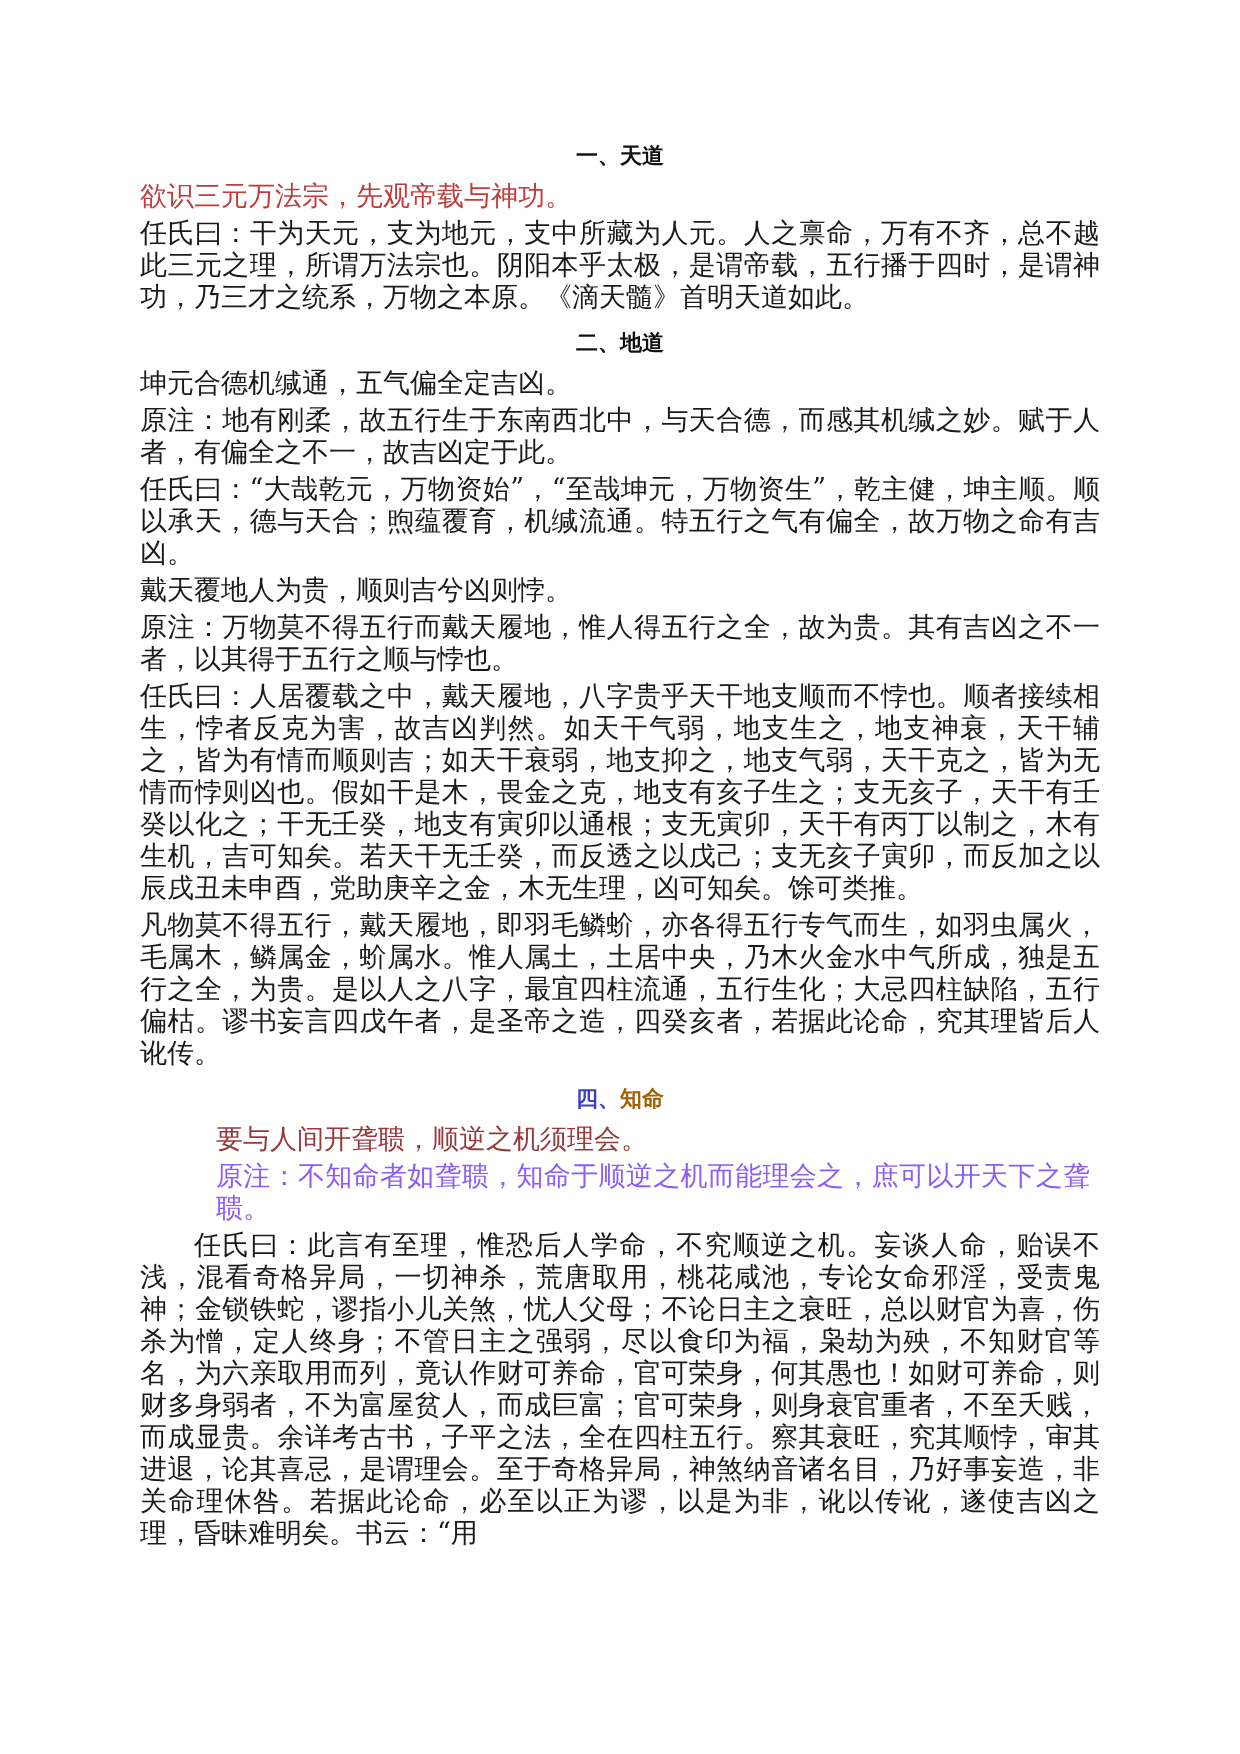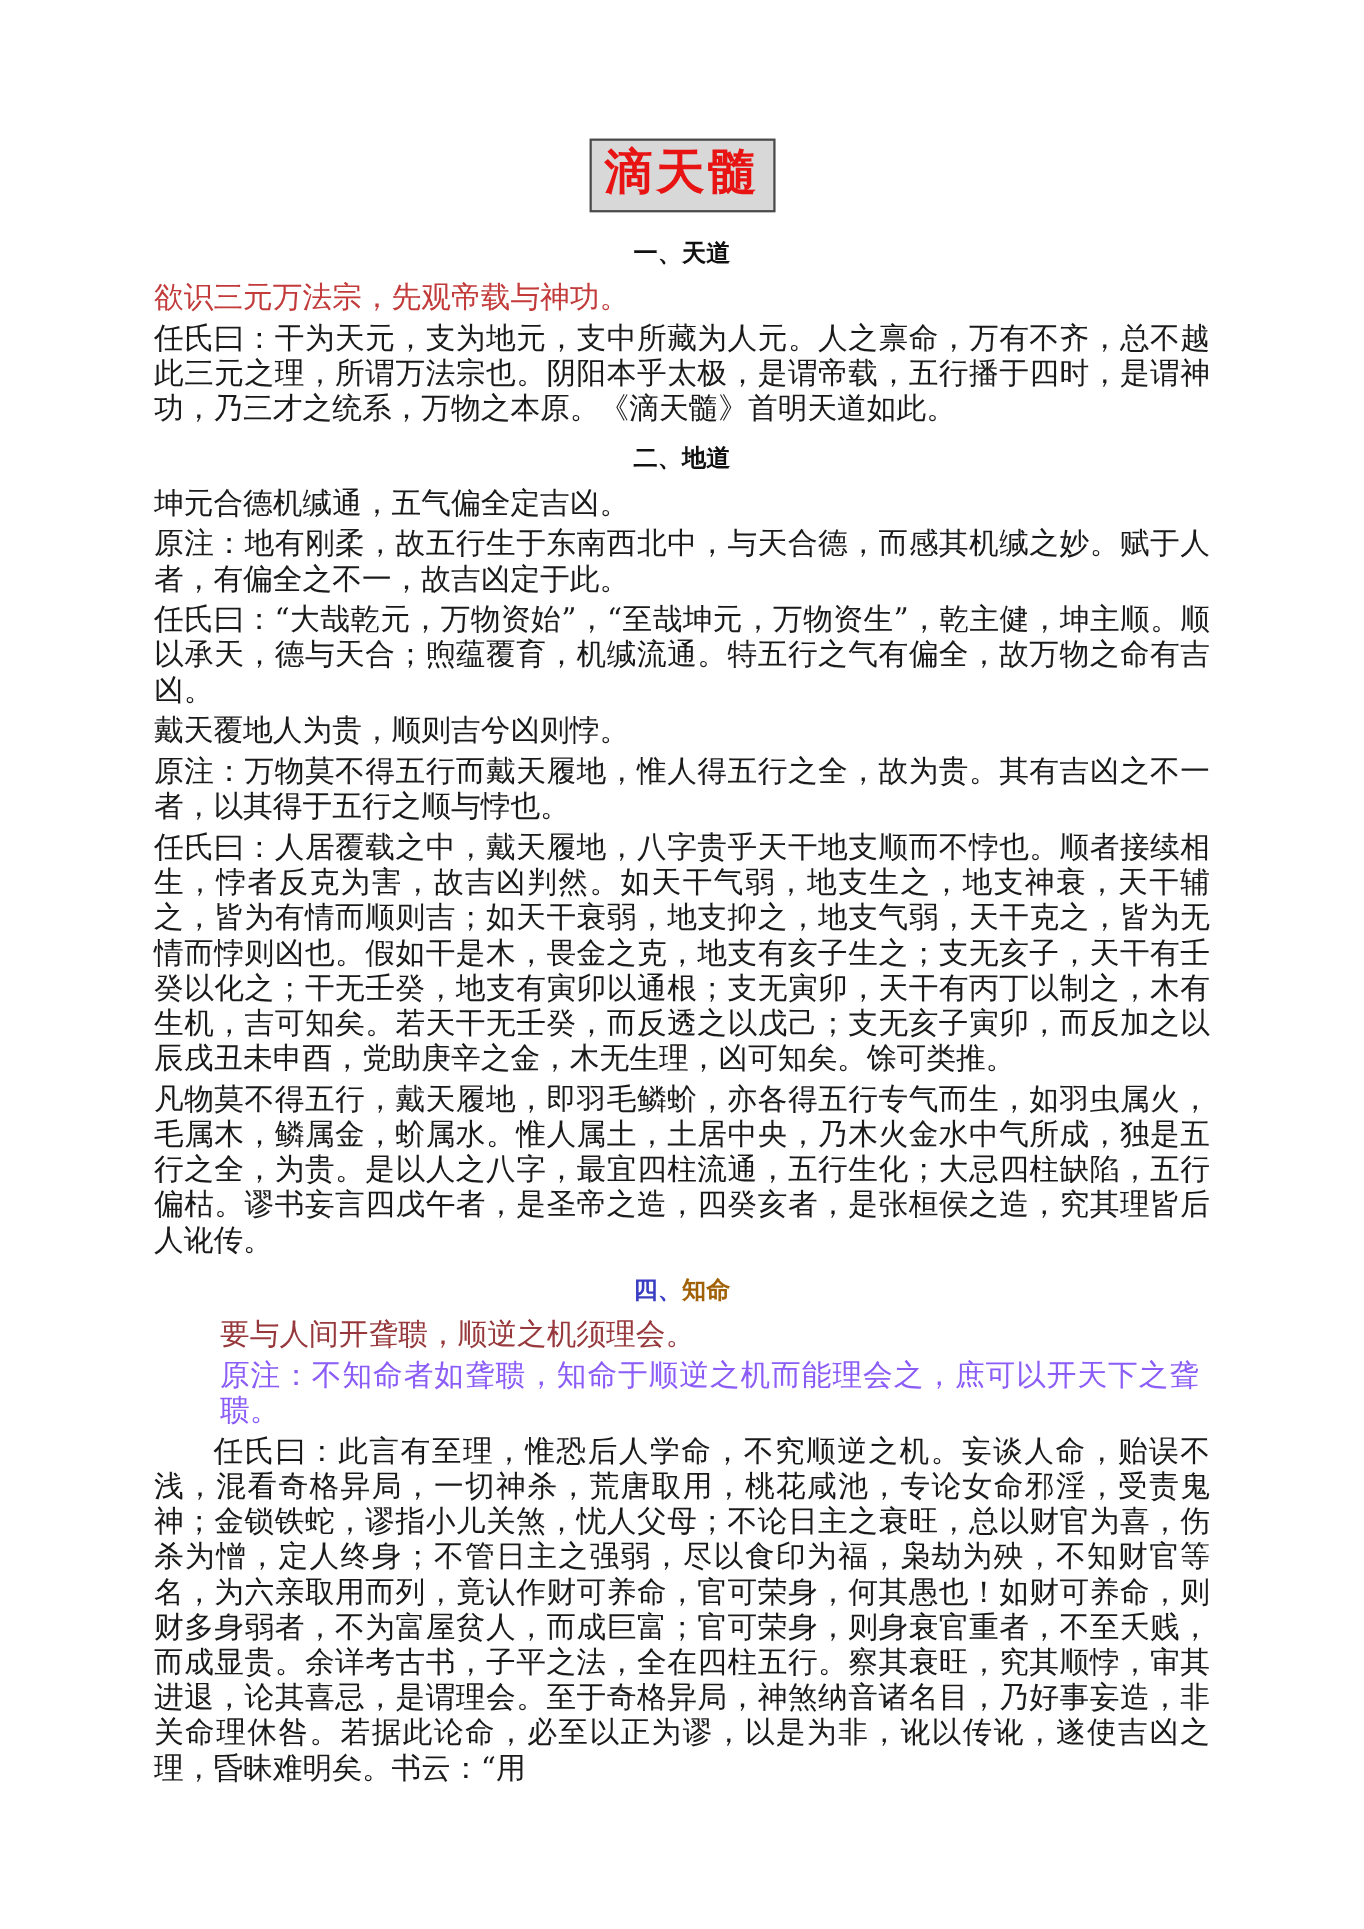--- a/index.html
+++ b/index.html
@@ -44,45 +44,42 @@
   p.body-para {
     font-size: 27px;
     line-height: 32px;
     color: #1a1a1a;
     text-align: justify;
     margin: 5px 0;
   }
   p.red-text   { color: #c23a3a; }
   p.maroon-text{ color: #96383c; }
   p.blue-text  { color: #8b5cf6; }
-  p.indented   { margin-left: 60px; margin-right: 10px; }
+  p.indented   { margin-left: 76px; margin-right: 10px; }
   p.first-indent { text-indent: 2em; }
 </style>
 </head>
 <body>
 
 <div class="page">
 
-  <div class="title-box">
-    <span class="title-text">滴天髓</span>
-  </div>
 
   <div class="sec-heading">一、天道</div>
   <p class="body-para red-text">欲识三元万法宗，先观帝载与神功。</p>
   <p class="body-para">任氏曰：干为天元，支为地元，支中所藏为人元。人之禀命，万有不齐，总不越此三元之理，所谓万法宗也。阴阳本乎太极，是谓帝载，五行播于四时，是谓神功，乃三才之统系，万物之本原。《滴天髓》首明天道如此。</p>
 
   <div class="sec-heading">二、地道</div>
   <p class="body-para">坤元合德机缄通，五气偏全定吉凶。</p>
   <p class="body-para">原注：地有刚柔，故五行生于东南西北中，与天合德，而感其机缄之妙。赋于人者，有偏全之不一，故吉凶定于此。</p>
   <p class="body-para">任氏曰：“大哉乾元，万物资始”，“至哉坤元，万物资生”，乾主健，坤主顺。顺以承天，德与天合；煦蕴覆育，机缄流通。特五行之气有偏全，故万物之命有吉凶。</p>
 
   <p class="body-para">戴天覆地人为贵，顺则吉兮凶则悖。</p>
   <p class="body-para">原注：万物莫不得五行而戴天履地，惟人得五行之全，故为贵。其有吉凶之不一者，以其得于五行之顺与悖也。</p>
   <p class="body-para">任氏曰：人居覆载之中，戴天履地，八字贵乎天干地支顺而不悖也。顺者接续相生，悖者反克为害，故吉凶判然。如天干气弱，地支生之，地支神衰，天干辅之，皆为有情而顺则吉；如天干衰弱，地支抑之，地支气弱，天干克之，皆为无情而悖则凶也。假如干是木，畏金之克，地支有亥子生之；支无亥子，天干有壬癸以化之；干无壬癸，地支有寅卯以通根；支无寅卯，天干有丙丁以制之，木有生机，吉可知矣。若天干无壬癸，而反透之以戊己；支无亥子寅卯，而反加之以辰戌丑未申酉，党助庚辛之金，木无生理，凶可知矣。馀可类推。</p>
-  <p class="body-para">凡物莫不得五行，戴天履地，即羽毛鳞蚧，亦各得五行专气而生，如羽虫属火，毛属木，鳞属金，蚧属水。惟人属土，土居中央，乃木火金水中气所成，独是五行之全，为贵。是以人之八字，最宜四柱流通，五行生化；大忌四柱缺陷，五行偏枯。谬书妄言四戊午者，是圣帝之造，四癸亥者，是张桓侯之造，究其理皆后人讹传。</p>
+  <p class="body-para">凡物莫不得五行，戴天履地，即羽毛鳞蚧，亦各得五行专气而生，如羽虫属火，毛属木，鳞属金，蚧属水。惟人属土，土居中央，乃木火金水中气所成，独是五行之全，为贵。是以人之八字，最宜四柱流通，五行生化；大忌四柱缺陷，五行偏枯。谬书妄言四戊午者，是圣帝之造，四癸亥者，若据此论命，究其理皆后人讹传。</p>
 
   <div class="sec-heading">
     <span class="num-blue">四、</span><span class="label-teal">知命</span>
   </div>
   <p class="body-para maroon-text indented">要与人间开聋聩，顺逆之机须理会。</p>
   <p class="body-para blue-text indented">原注：不知命者如聋聩，知命于顺逆之机而能理会之，庶可以开天下之聋聩。</p>
   <p class="body-para first-indent">任氏曰：此言有至理，惟恐后人学命，不究顺逆之机。妄谈人命，贻误不浅，混看奇格异局，一切神杀，荒唐取用，桃花咸池，专论女命邪淫，受责鬼神；金锁铁蛇，谬指小儿关煞，忧人父母；不论日主之衰旺，总以财官为喜，伤杀为憎，定人终身；不管日主之强弱，尽以食印为福，枭劫为殃，不知财官等名，为六亲取用而列，竟认作财可养命，官可荣身，何其愚也！如财可养命，则财多身弱者，不为富屋贫人，而成巨富；官可荣身，则身衰官重者，不至夭贱，而成显贵。余详考古书，子平之法，全在四柱五行。察其衰旺，究其顺悖，审其进退，论其喜忌，是谓理会。至于奇格异局，神煞纳音诸名目，乃好事妄造，非关命理休咎。若据此论命，必至以正为谬，以是为非，讹以传讹，遂使吉凶之理，昏昧难明矣。书云：“用</p>
 
 </div>
 

